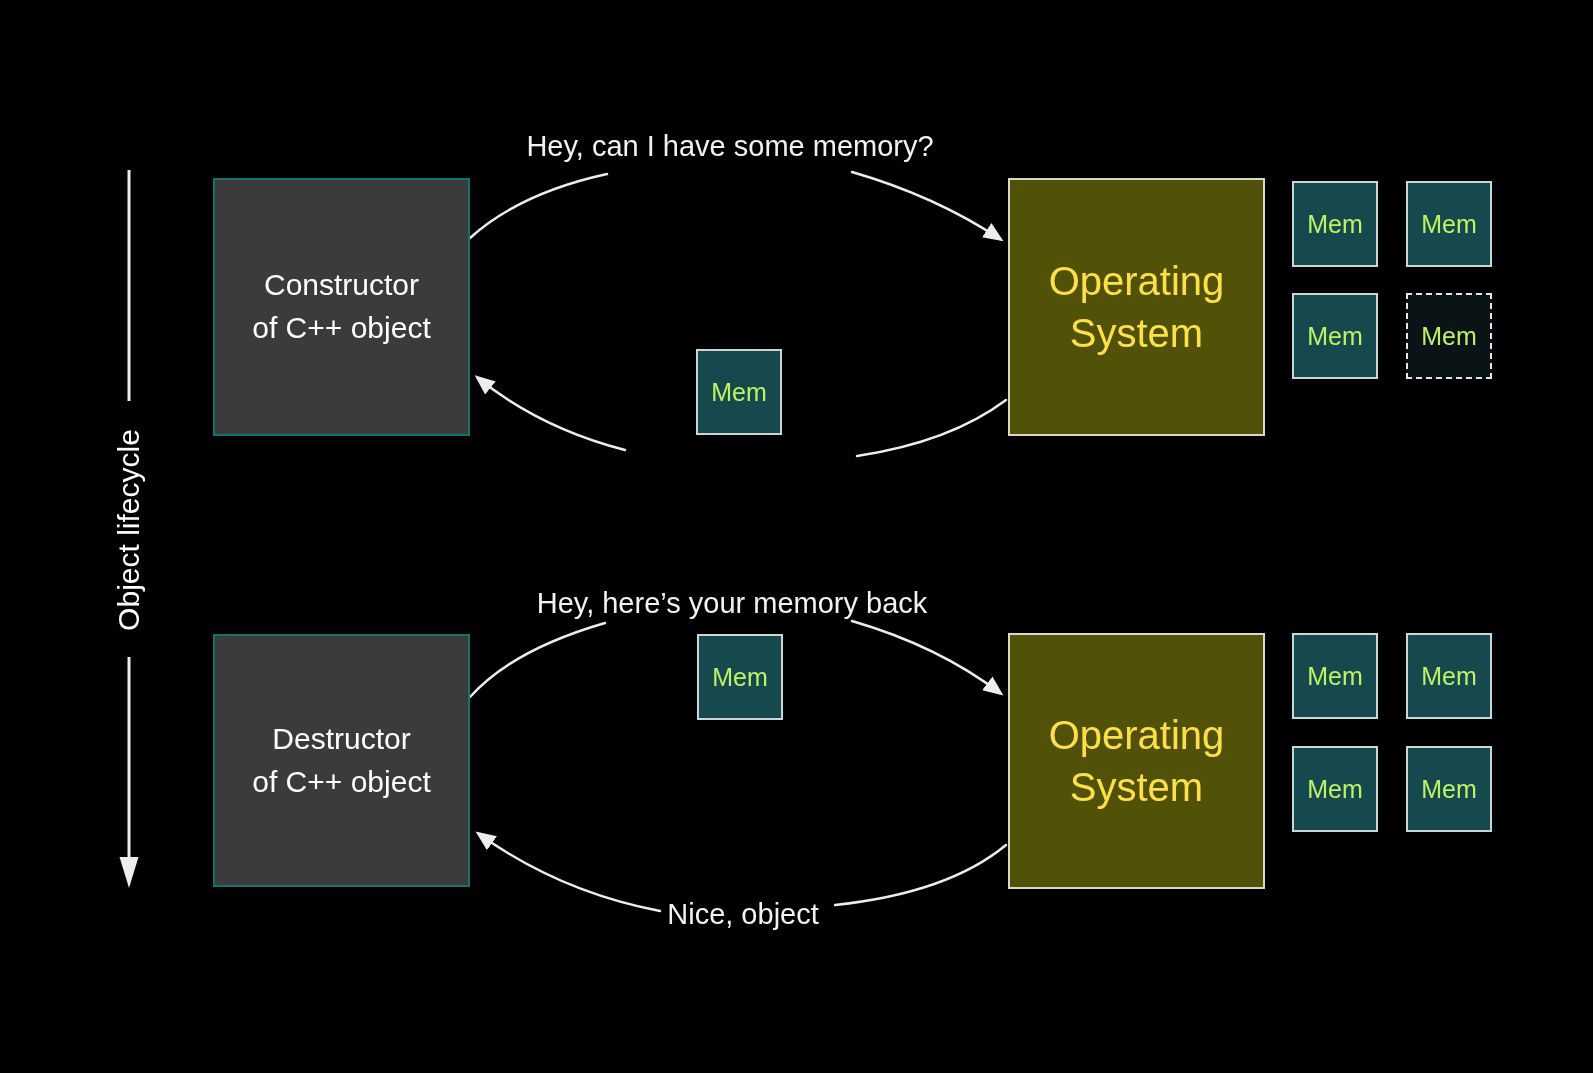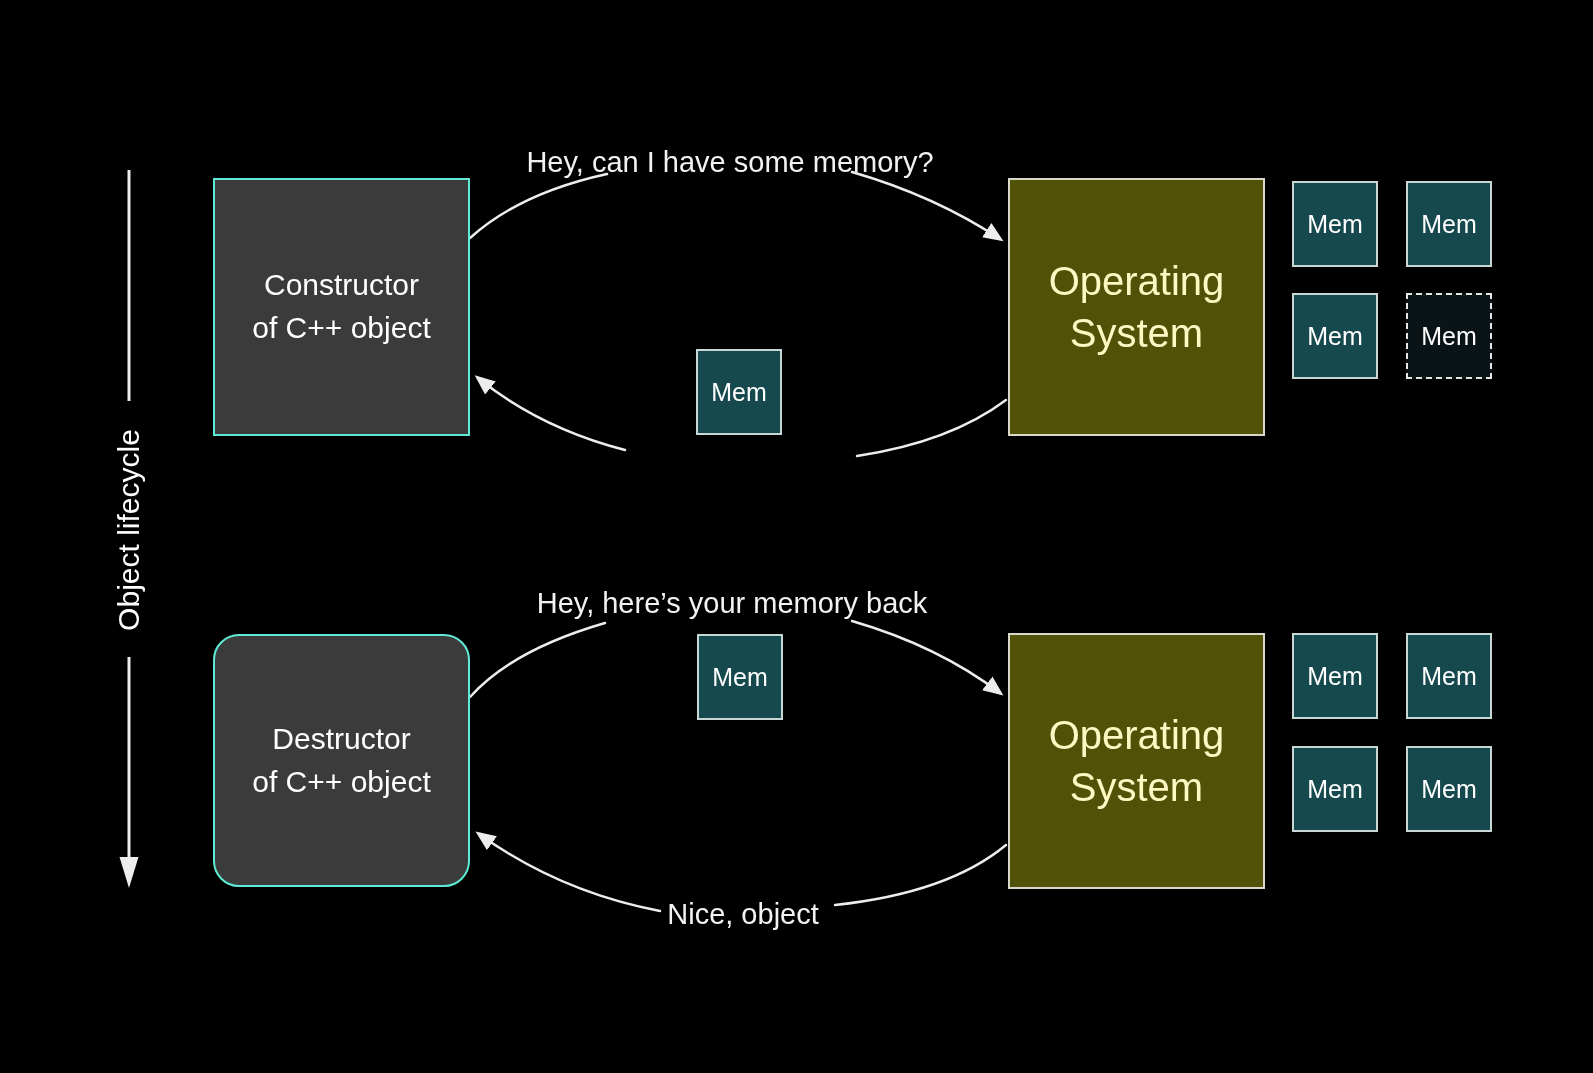--- a/index.html
+++ b/index.html
@@ -12,55 +12,55 @@
     font-family: "Liberation Sans", sans-serif;
   }
   .connector-layer {
     position: absolute;
     left: 0; top: 0;
     width: 1593px; height: 1073px;
   }
   .actor-box {
     position: absolute;
     background: #3b3b3b;
-    border: 2px solid #5eead4;
+    border: 2px solid #0f766e;
     box-sizing: border-box;
     display: flex;
     flex-direction: column;
     align-items: center;
     justify-content: center;
     color: #ffffff;
     font-size: 30px;
     line-height: 1.42;
     text-align: center;
   }
   .os-box {
     position: absolute;
     background: #515108;
     border: 2px solid #d9d9cb;
     box-sizing: border-box;
     display: flex;
     flex-direction: column;
     align-items: center;
     justify-content: center;
-    color: #fef9c3;
+    color: #fde047;
     font-size: 40px;
     line-height: 1.3;
     text-align: center;
   }
   .mem-box {
     position: absolute;
     width: 86px; height: 86px;
     background: #15494d;
     border: 2px solid #c9d6d6;
     box-sizing: border-box;
     display: flex;
     align-items: center;
     justify-content: center;
-    color: #ffffff;
+    color: #bef264;
     font-size: 25px;
   }
   .mem-box.dashed {
     background: #0a1315;
     border: 2px dashed #e6e6e6;
   }
   .speech-label {
     position: absolute;
     transform: translateX(-50%);
     white-space: nowrap;
@@ -114,41 +114,41 @@
   <div class="actor-box" style="left:213px; top:178px; width:257px; height:258px;">
     <span>Constructor</span>
     <span>of C++ object</span>
   </div>
 
   <div class="os-box" style="left:1008px; top:178px; width:257px; height:258px;">
     <span>Operating</span>
     <span>System</span>
   </div>
 
-  <div class="speech-label" style="left:730px; top:130px;margin-top:16px;">Hey, can I have some memory?</div>
+  <div class="speech-label" style="left:730px; top:130px;">Hey, can I have some memory?</div>
 
 
   <div class="mem-box" style="left:696px; top:349px;">
     <span>Mem</span>
   </div>
 
   <div class="mem-box" style="left:1292px; top:181px;">
     <span>Mem</span>
   </div>
   <div class="mem-box" style="left:1406px; top:181px;">
     <span>Mem</span>
   </div>
   <div class="mem-box" style="left:1292px; top:293px;">
     <span>Mem</span>
   </div>
   <div class="mem-box dashed" style="left:1406px; top:293px;">
     <span>Mem</span>
   </div>
 
-  <div class="actor-box" style="left:213px; top:634px; width:257px; height:253px;border-radius:26px;">
+  <div class="actor-box" style="left:213px; top:634px; width:257px; height:253px;">
     <span>Destructor</span>
     <span>of C++ object</span>
   </div>
 
   <div class="os-box" style="left:1008px; top:633px; width:257px; height:256px;">
     <span>Operating</span>
     <span>System</span>
   </div>
 
   <div class="speech-label" style="left:732px; top:587px;">Hey, here’s your memory back</div>

